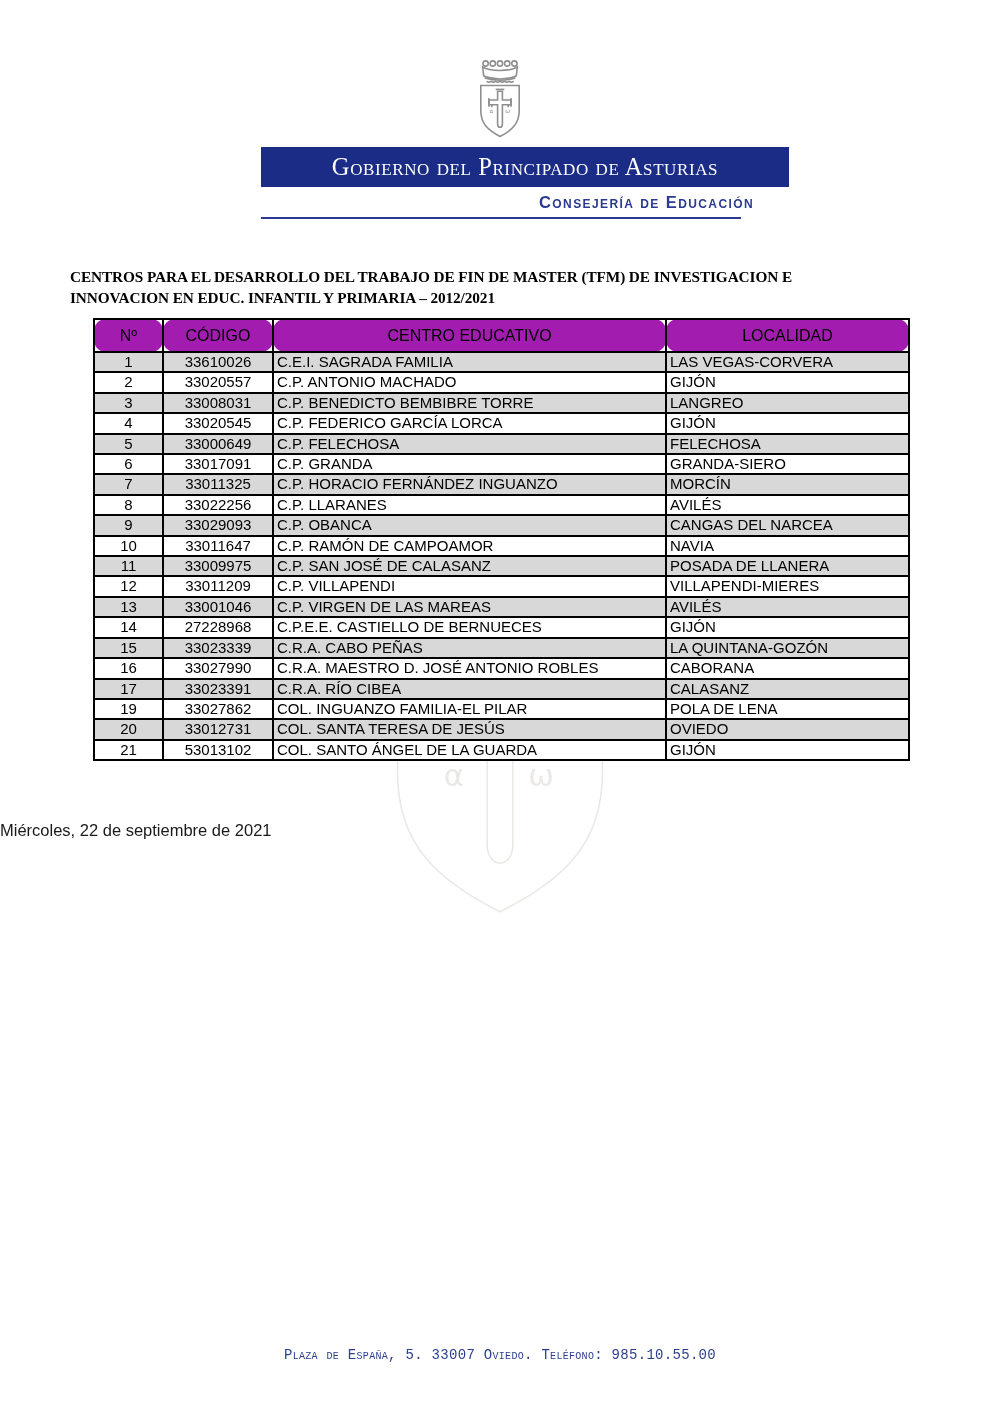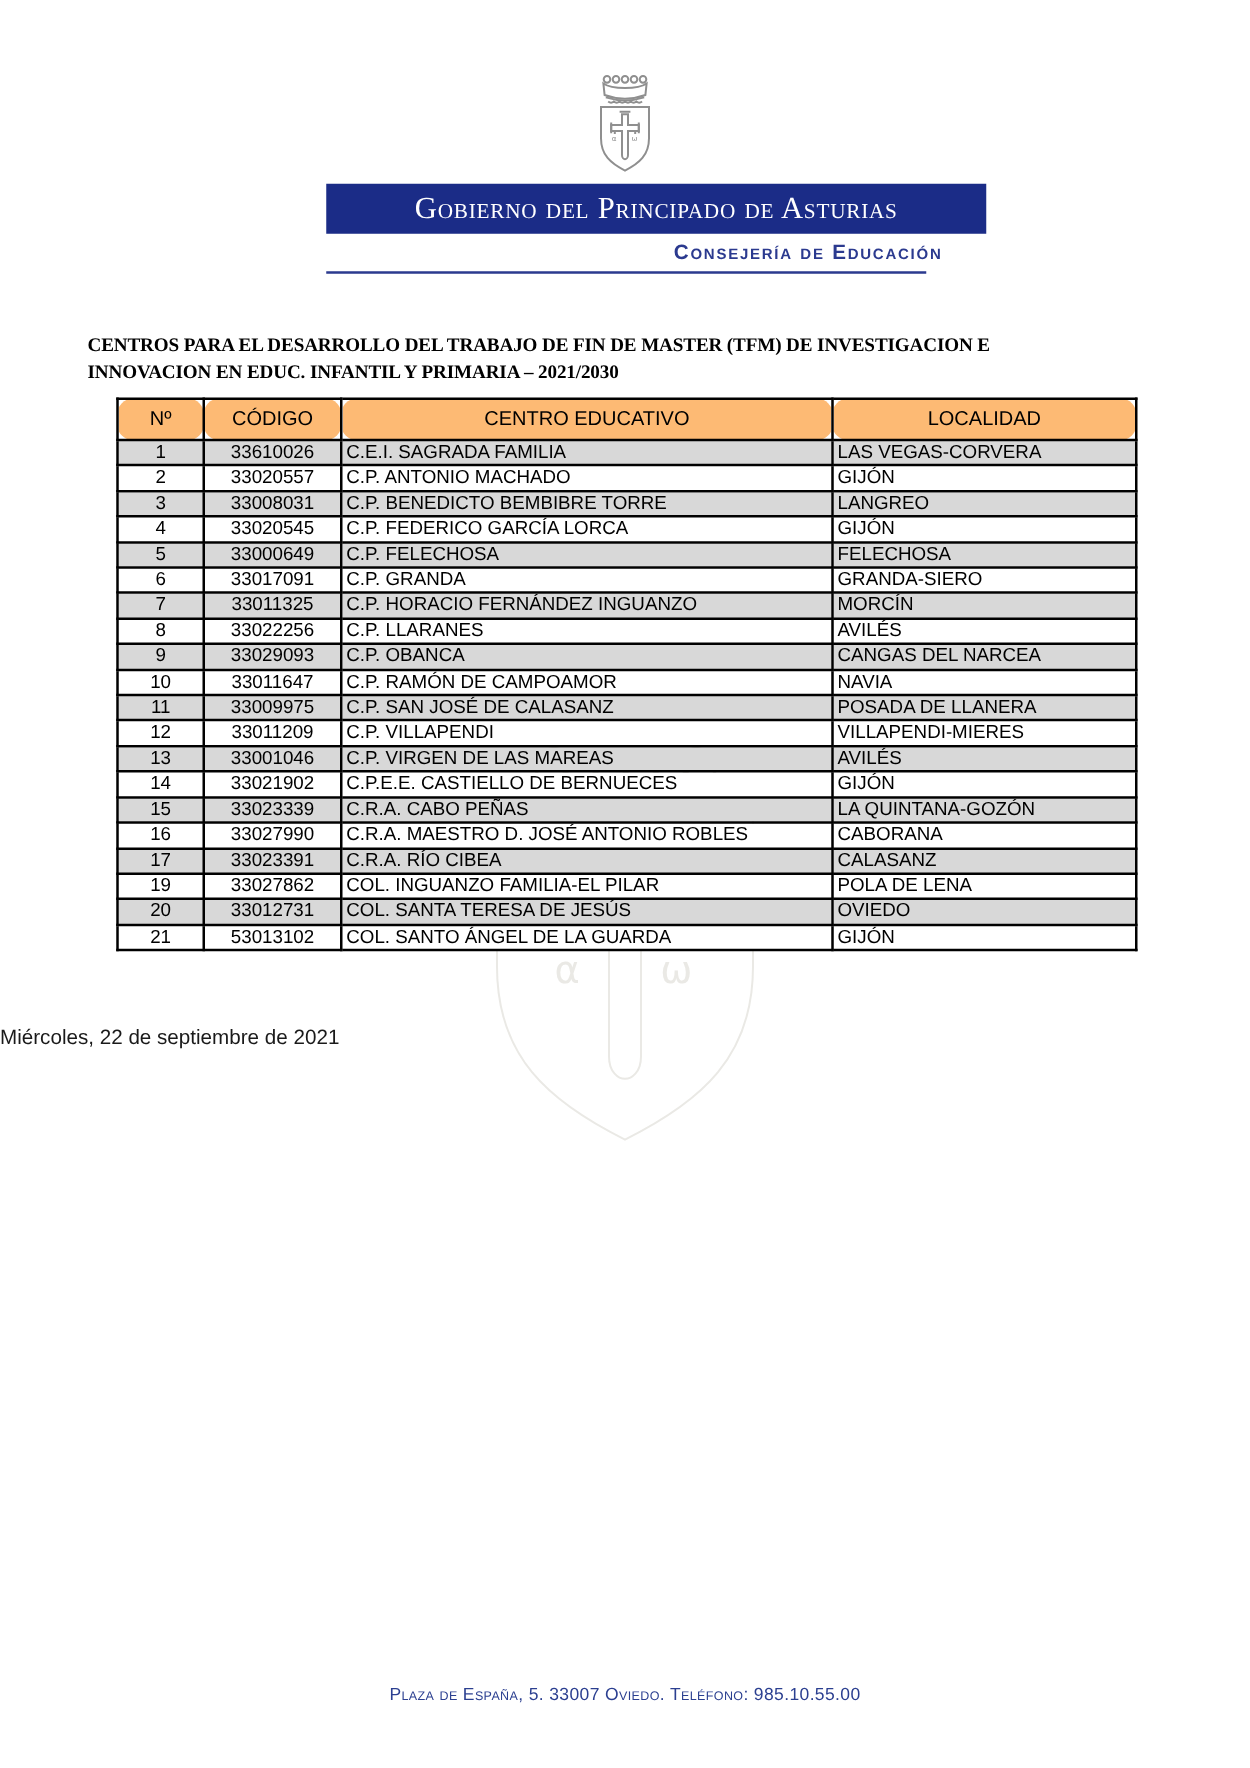--- a/index.html
+++ b/index.html
@@ -87,21 +87,21 @@
   .centres-table th,.centres-table td{
     border:2px solid #000;
     overflow:hidden;
     white-space:nowrap;
   }
   .centres-table th{
     font-weight:normal;
     font-size:16px;
     height:33px;
     text-align:center;
-    background:#fdba74;
+    background:#a21caf;
     border-radius:12px;
   }
   .centres-table td{
     height:18.4px;
     line-height:18.4px;
     padding:0 0 0 3px;
     text-align:left;
     background:transparent;
   }
   .centres-table td.c-center{text-align:center;padding:0;}
@@ -111,21 +111,21 @@
   
   .doc-date{
     position:absolute;left:0;top:821px;width:1000px;
     font-family:"Liberation Sans",sans-serif;
     font-size:16.5px;
     color:#1a1a1a;
   }
   .footer-address{
     position:absolute;left:0;top:1347px;width:1000px;
     text-align:center;
-    font-family:Liberation Sans, sans-serif;
+    font-family:Liberation Mono, monospace;
     font-variant:small-caps;
     font-size:14px;
     letter-spacing:.3px;
     color:var(--footer-blue);
   }
 </style>
 </head>
 <body>
 
 <div class="page">
@@ -166,21 +166,21 @@
     <use href="#crest-symbol"></use>
   </svg>
 
   <div class="gov-banner">Gobierno del Principado de Asturias</div>
 
   <div class="dept-title">Consejería de Educación</div>
   <div class="header-rule"></div>
 
   <div class="doc-title">
     <div>CENTROS PARA EL DESARROLLO DEL TRABAJO DE FIN DE MASTER (TFM) DE INVESTIGACION E</div>
-    <div>INNOVACION EN EDUC. INFANTIL Y PRIMARIA – 2021/2030</div>
+    <div>INNOVACION EN EDUC. INFANTIL Y PRIMARIA – 2012/2021</div>
   </div>
 
   <table class="centres-table">
     <colgroup>
       <col style="width:69px">
         <col style="width:110px">
         <col style="width:393px">
         <col style="width:243px">
     </colgroup>
     <thead>
@@ -265,21 +265,21 @@
           <td>VILLAPENDI-MIERES</td>
         </tr>
         <tr>
           <td class="c-center">13</td>
           <td class="c-center">33001046</td>
           <td>C.P. VIRGEN DE LAS MAREAS</td>
           <td>AVILÉS</td>
         </tr>
         <tr>
           <td class="c-center">14</td>
-          <td class="c-center">33021902</td>
+          <td class="c-center">27228968</td>
           <td>C.P.E.E. CASTIELLO DE BERNUECES</td>
           <td>GIJÓN</td>
         </tr>
         <tr>
           <td class="c-center">15</td>
           <td class="c-center">33023339</td>
           <td>C.R.A. CABO PEÑAS</td>
           <td>LA QUINTANA-GOZÓN</td>
         </tr>
         <tr>

